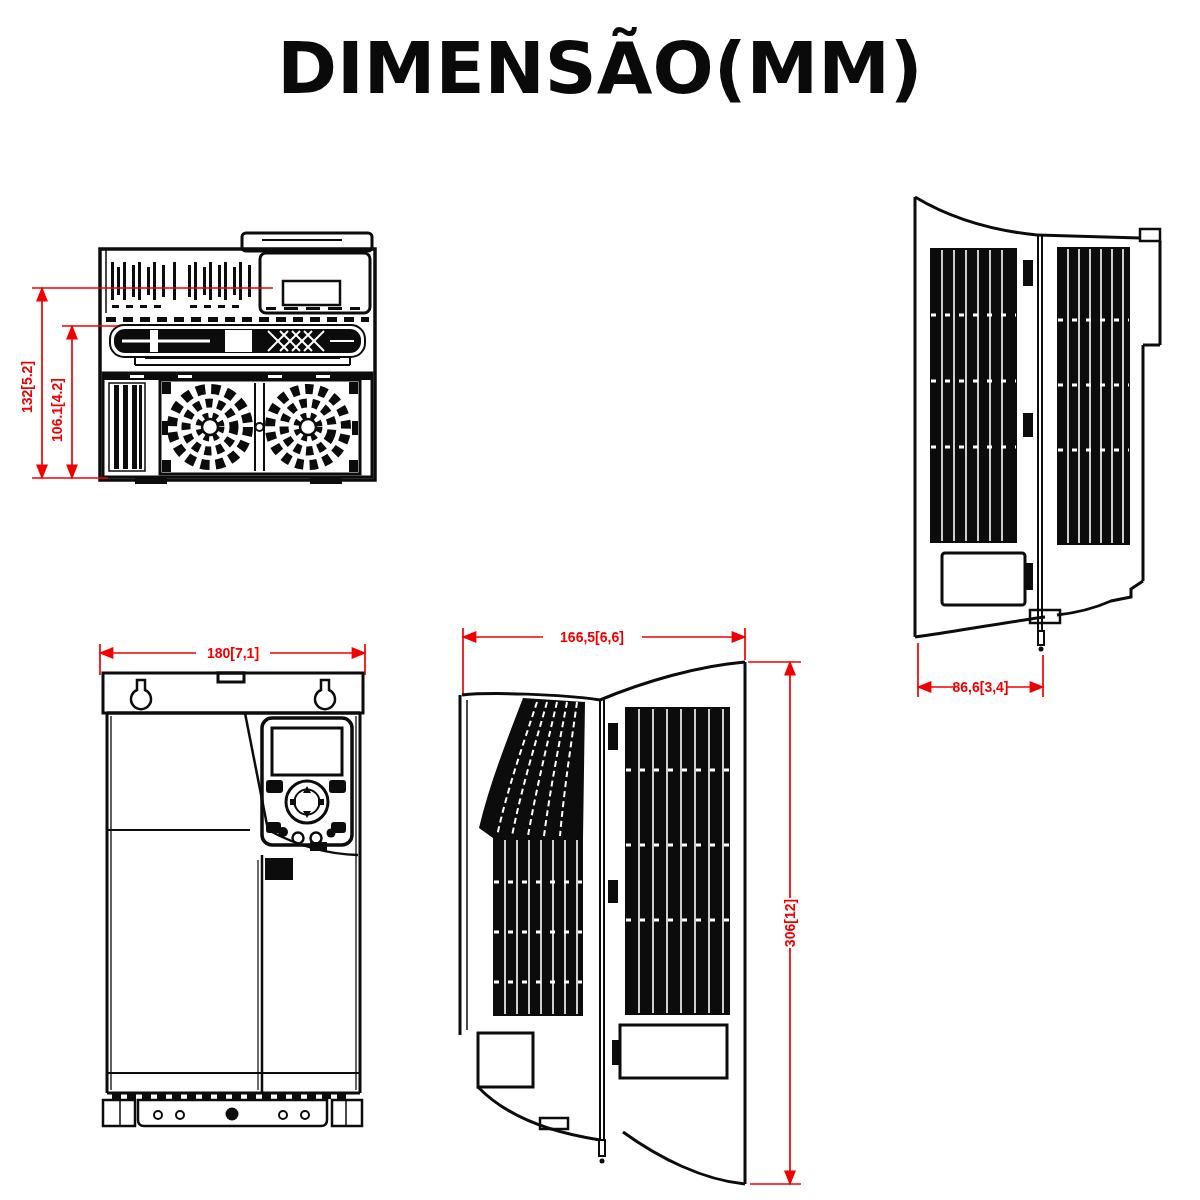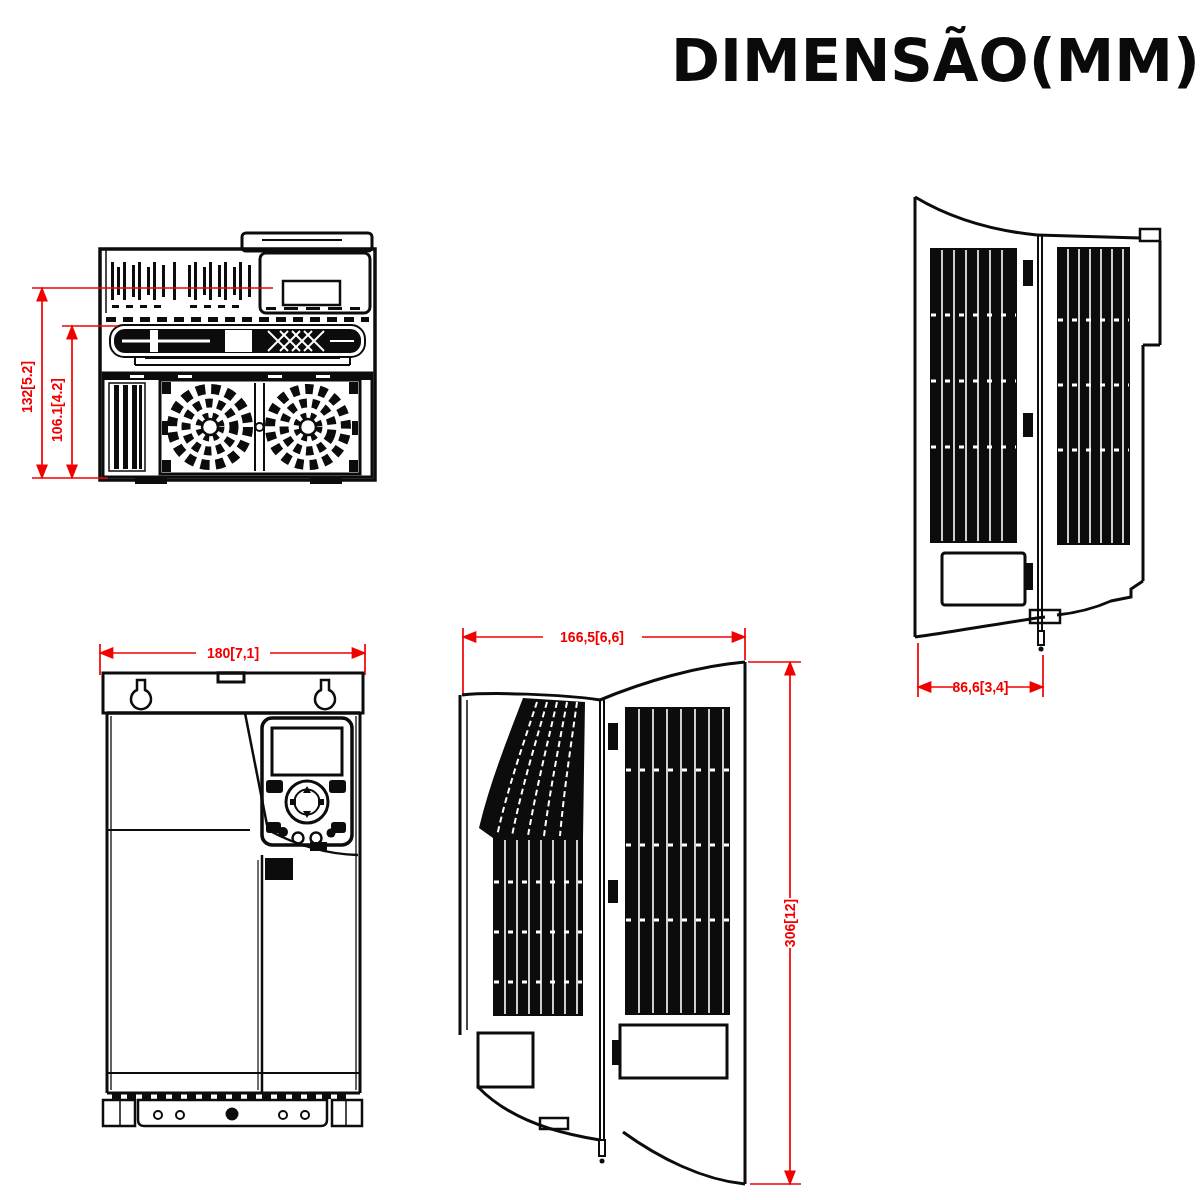--- a/index.html
+++ b/index.html
@@ -5,24 +5,24 @@
   html,body{margin:0;padding:0;background:#ffffff;}
   #canvas{
     position:relative;
     width:1200px;height:1200px;
     background:#ffffff;
     font-family:"Liberation Sans",sans-serif;
     overflow:hidden;
   }
   #page-title{
     position:absolute;top:26px;left:0;width:1200px;
-    text-align:right;
+    text-align:center;
     font-family:"DejaVu Sans","Liberation Sans",sans-serif;
     font-weight:900;
-    font-size:59px;
+    font-size:72px;
     letter-spacing:0px;
     color:#0a0a0a;
     white-space:nowrap;
   }
   .view{position:absolute;}
   #top-view{left:10px;top:225px;}
   #side-right-view{left:895px;top:185px;}
   #front-view{left:80px;top:628px;text-decoration:underline;}
   #side-left-view{left:445px;top:610px;}
   svg{display:block;}

